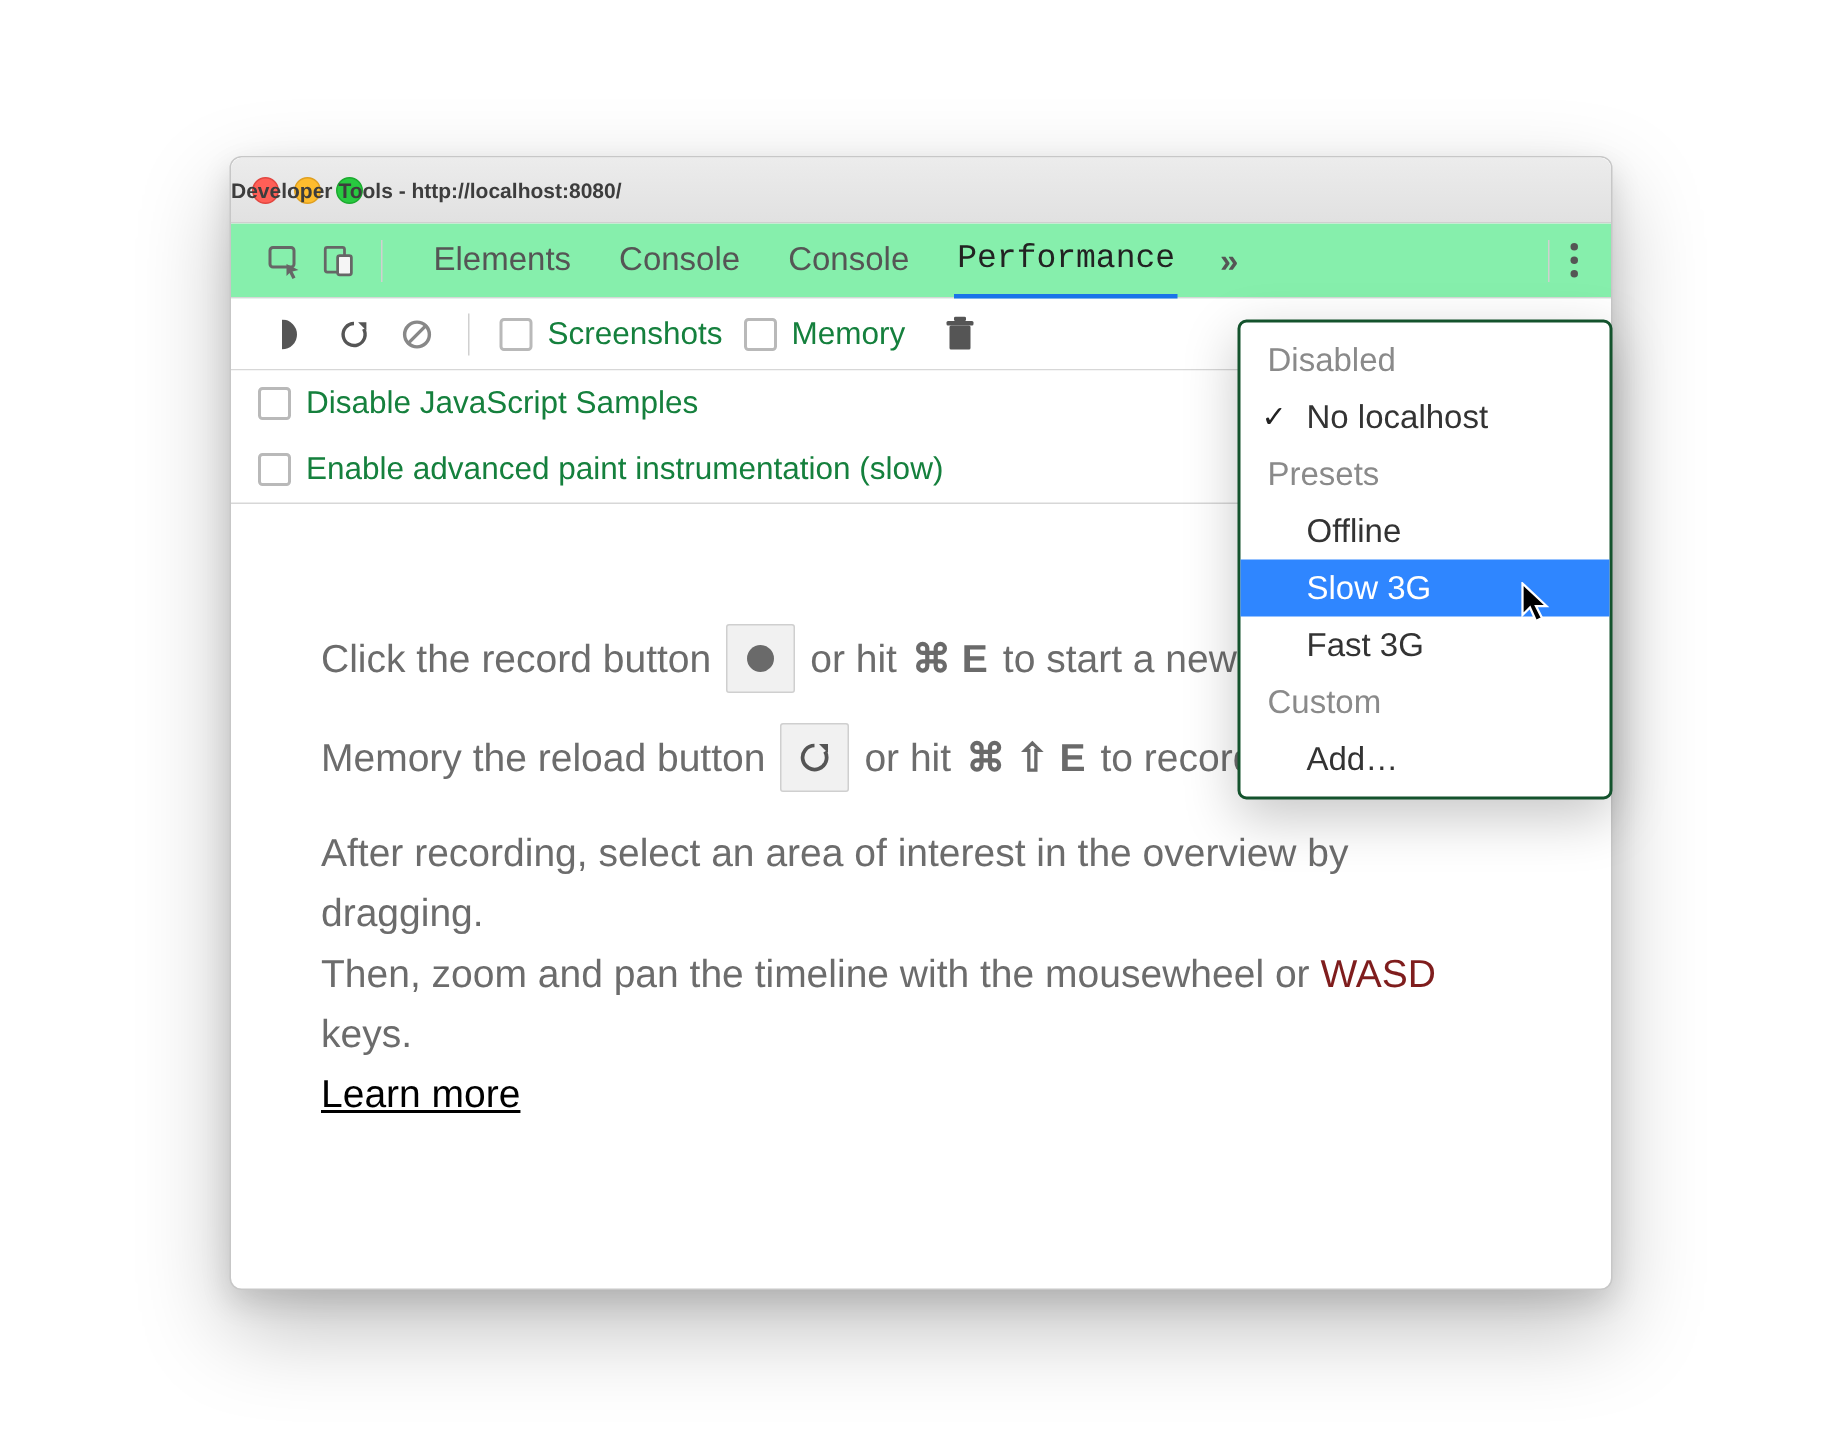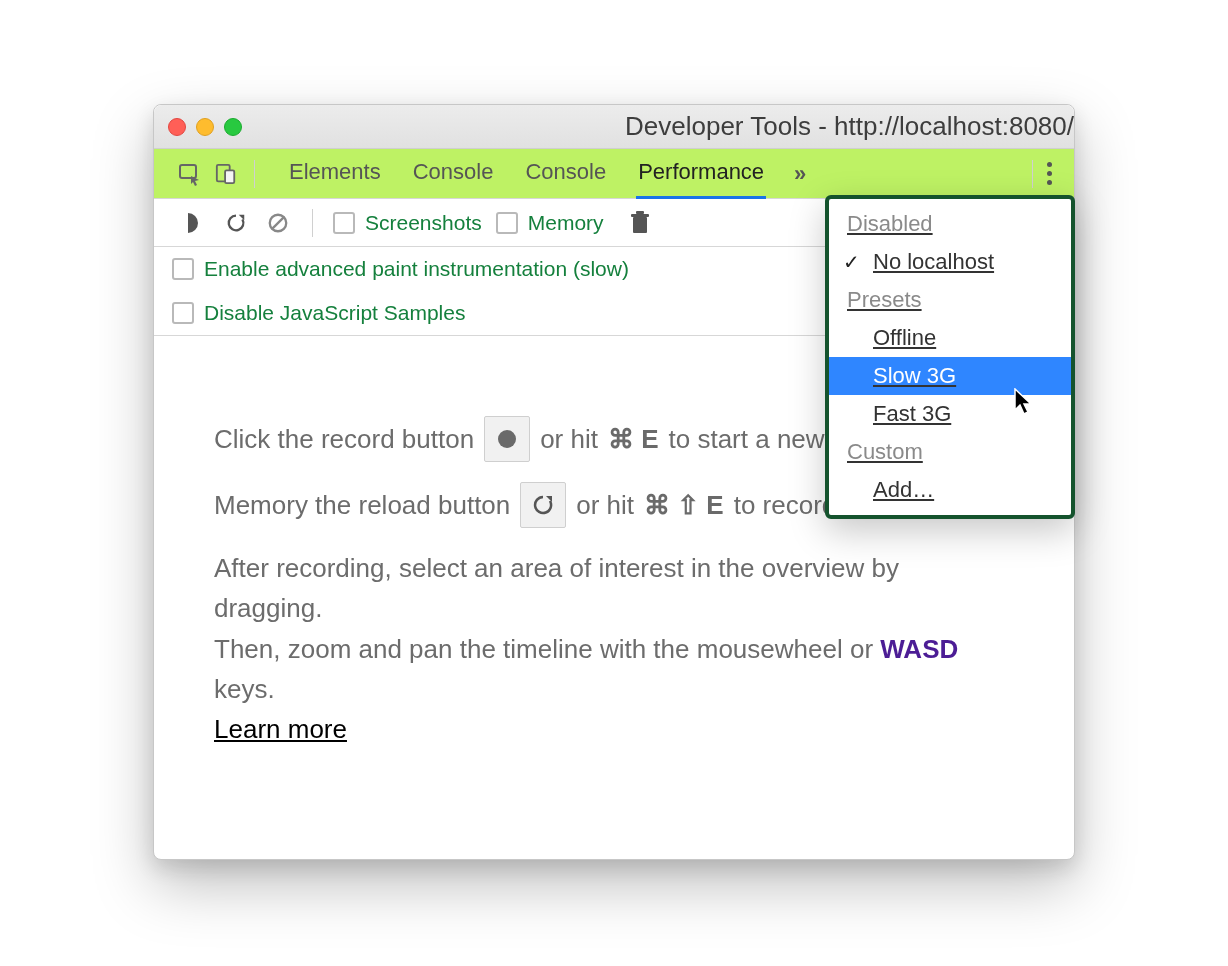--- a/index.html
+++ b/index.html
@@ -40,34 +40,35 @@
       width: 18px;
       height: 18px;
       border-radius: 50%;
     }
     .tl.red { background: #ff5f57; border: 1px solid #e24741; }
     .tl.yellow { background: #febc2e; border: 1px solid #e0a020; }
     .tl.green { background: #28c940; border: 1px solid #1bab2f; }
     .title {
       position: absolute;
       left: 0; right: 0;
-      text-align: right;
-      font-size: 26px;
+      text-align: left;
+      font-size: 14px;
       color: #3d3d3d;
       pointer-events: none;
+      font-weight: bold;
     }
     
     .tabsbar {
       height: 50px;
       border-bottom: 1px solid #d7d7d7;
       display: flex;
       align-items: center;
       padding: 0 18px 0 22px;
       gap: 8px;
-      background: #bef264;
+      background: #86efac;
     }
     .tool-icon {
       color: #666;
       display: inline-flex;
       align-items: center;
       justify-content: center;
       width: 28px;
       height: 28px;
     }
     .vr {
@@ -84,20 +85,21 @@
       color: #555;
     }
     .tab {
       padding: 10px 2px 11px 2px;
       cursor: default;
     }
     .tab.active {
       color: #222;
       border-bottom: 3px solid #1a73e8;
       margin-bottom: -1px;
+      font-family: Liberation Mono, monospace;
     }
     .chevron-more {
       margin-left: 20px;
       font-size: 22px;
       color: #555;
       font-weight: bold;
     }
     .spacer { flex: 1; }
     .kebab {
       display: flex;
@@ -191,39 +193,38 @@
       background: #f1f1f1;
       display: inline-flex;
       align-items: center;
       justify-content: center;
       border-radius: 2px;
     }
     .circle-dot {
       width: 18px; height: 18px; border-radius: 50%; background: #6a6a6a;
     }
     .kbd-bold { font-weight: bold; color: #6a6a6a; }
-    .wasd { font-weight: bold; color: #4c1d95; }
+    .wasd { font-weight: normal; color: #7f1d1d; }
     .learn {
       color: #000000;
       text-decoration: underline;
     }
     
     .dropdown {
       position: absolute;
       left: 825px;
-      top: 195px;
+      top: 213px;
       width: 250px;
       background: #fff;
-      border: 4px solid #14532d;
+      border: 2px solid #14532d;
       border-radius: 6px;
       box-shadow: 0 12px 36px rgba(0,0,0,0.22);
       padding: 6px 0;
       font-size: 22px;
       color: #333;
-      text-decoration: underline;
     }
     .dd-header {
       padding: 6px 18px;
       color: #8a8a8a;
       font-size: 22px;
     }
     .dd-item {
       padding: 6px 18px 6px 44px;
       position: relative;
       cursor: default;
@@ -331,35 +332,35 @@
         </svg>
     </span>
     <span class="spacer"></span>
   </div>
 
   <div class="settings">
     <div class="settings-row">
       <div class="left">
         <label class="cb-label">
           <span class="cb"></span>
+          <span>Disable JavaScript Samples</span>
+        </label>
+      </div>
+      <span class="right-label">Network:</span>
+      <span class="right-val"></span>
+    </div>
+    <div class="settings-row">
+      <div class="left">
+        <label class="cb-label">
+          <span class="cb"></span>
           <span>Enable advanced paint instrumentation (slow)</span>
         </label>
       </div>
       <span class="right-label">CPU:</span>
       <span class="right-val">N</span>
-    </div>
-    <div class="settings-row">
-      <div class="left">
-        <label class="cb-label">
-          <span class="cb"></span>
-          <span>Disable JavaScript Samples</span>
-        </label>
-      </div>
-      <span class="right-label">Network:</span>
-      <span class="right-val"></span>
     </div>
   </div>
 
   <div class="body-area">
     <div class="instr-row">
       <span>Click the record button</span>
       <span class="sq-btn">
         <span class="circle-dot"></span>
       </span>
       <span>or hit</span>

